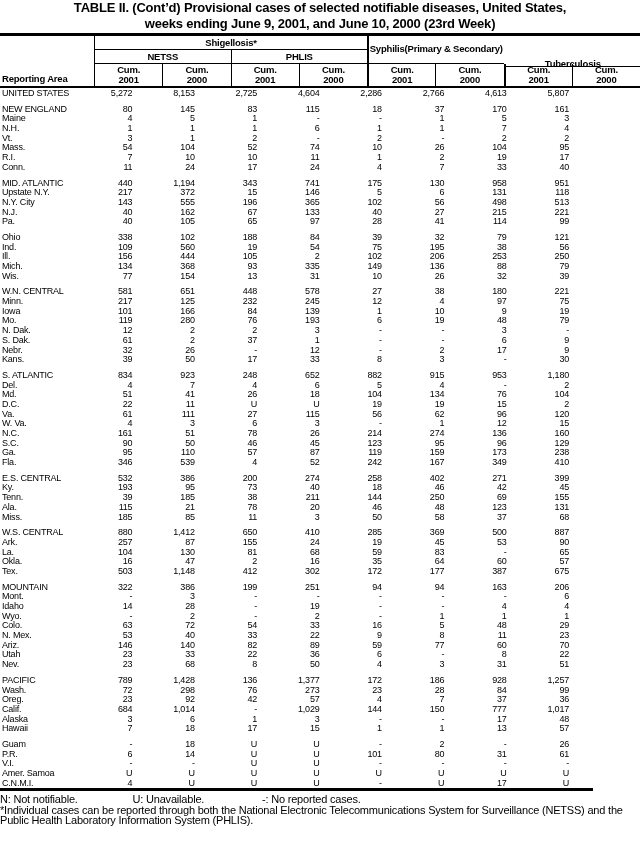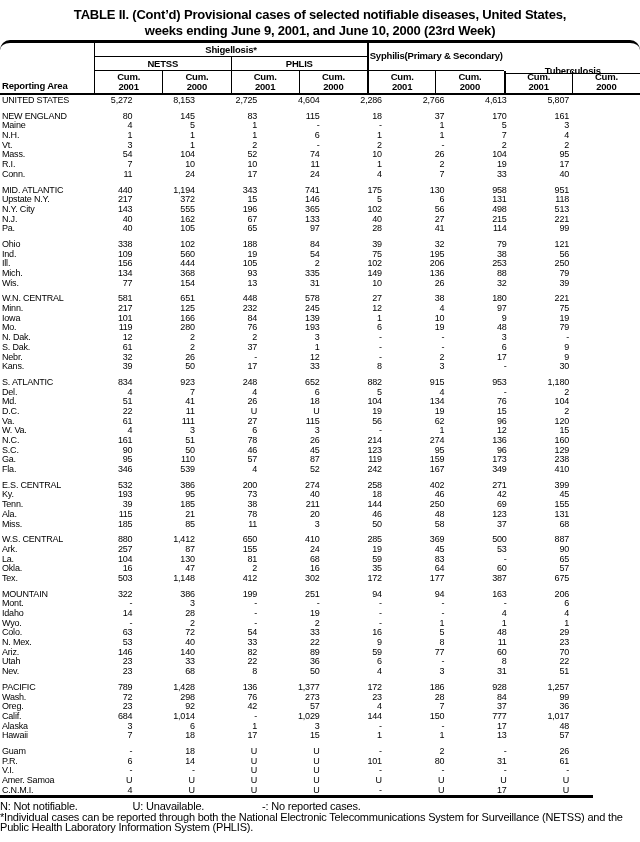--- a/index.html
+++ b/index.html
@@ -6,28 +6,28 @@
   html, body { background: #ffffff; }
   body {
     width: 640px; height: 842px;
     font-family: "Liberation Sans", "DejaVu Sans", sans-serif;
     color: #000; overflow: hidden;
     -webkit-font-smoothing: antialiased;
   }
   .page { width: 640px; height: 842px; position: relative; background: #fff; }
 
   
-  .title-block { padding-top: 7px; text-align: center; }
+  .title-block { text-align: center; }
   .title-line {
     font-weight: bold; font-size: 13px; line-height: 15.5px;
     letter-spacing: -0.2px;
   }
 
   
-  .thead { border-top: 3px solid #000; margin-top: 2px; border-radius: 10px; }
+  .thead { border-top: 3px solid #000; margin-top: 2px; }
   .hdr-grid {
     display: grid;
     grid-template-columns: 94px repeat(8, 1fr);
     grid-template-rows: 14px 14px;
     width: 640px;
   }
   .hdr-grid .hcell {
     font-weight: bold; font-size: 9.5px; letter-spacing: -0.2px;
     display: flex; align-items: center; justify-content: center;
     text-align: center; line-height: 10px;

